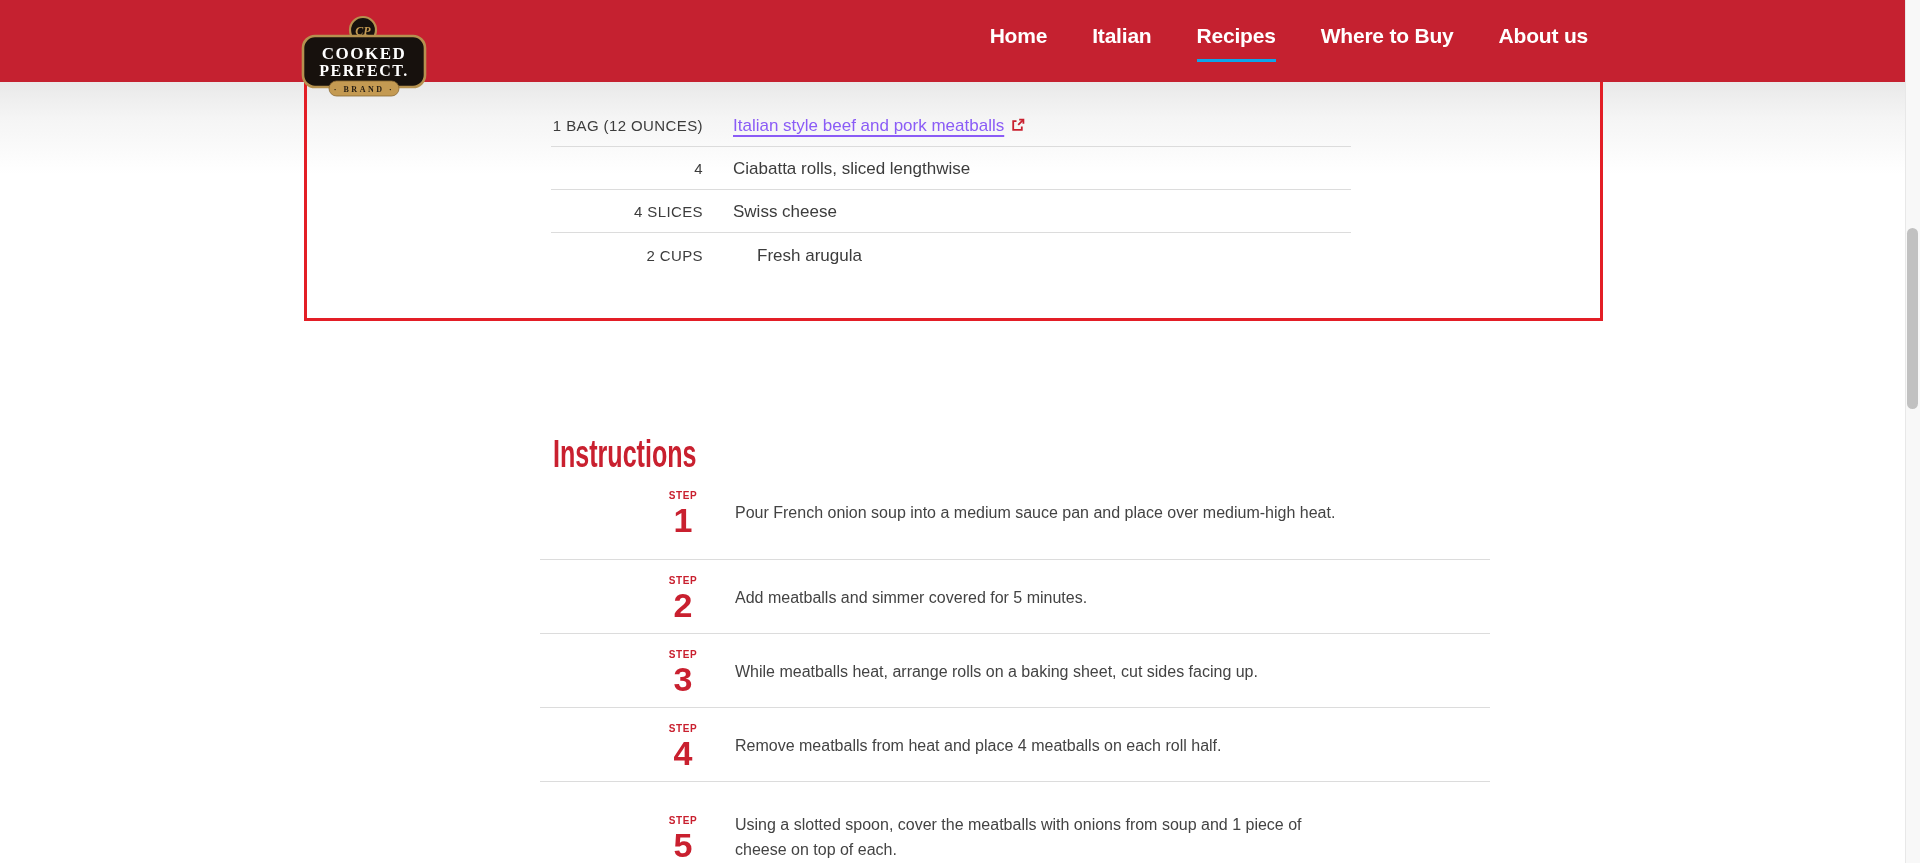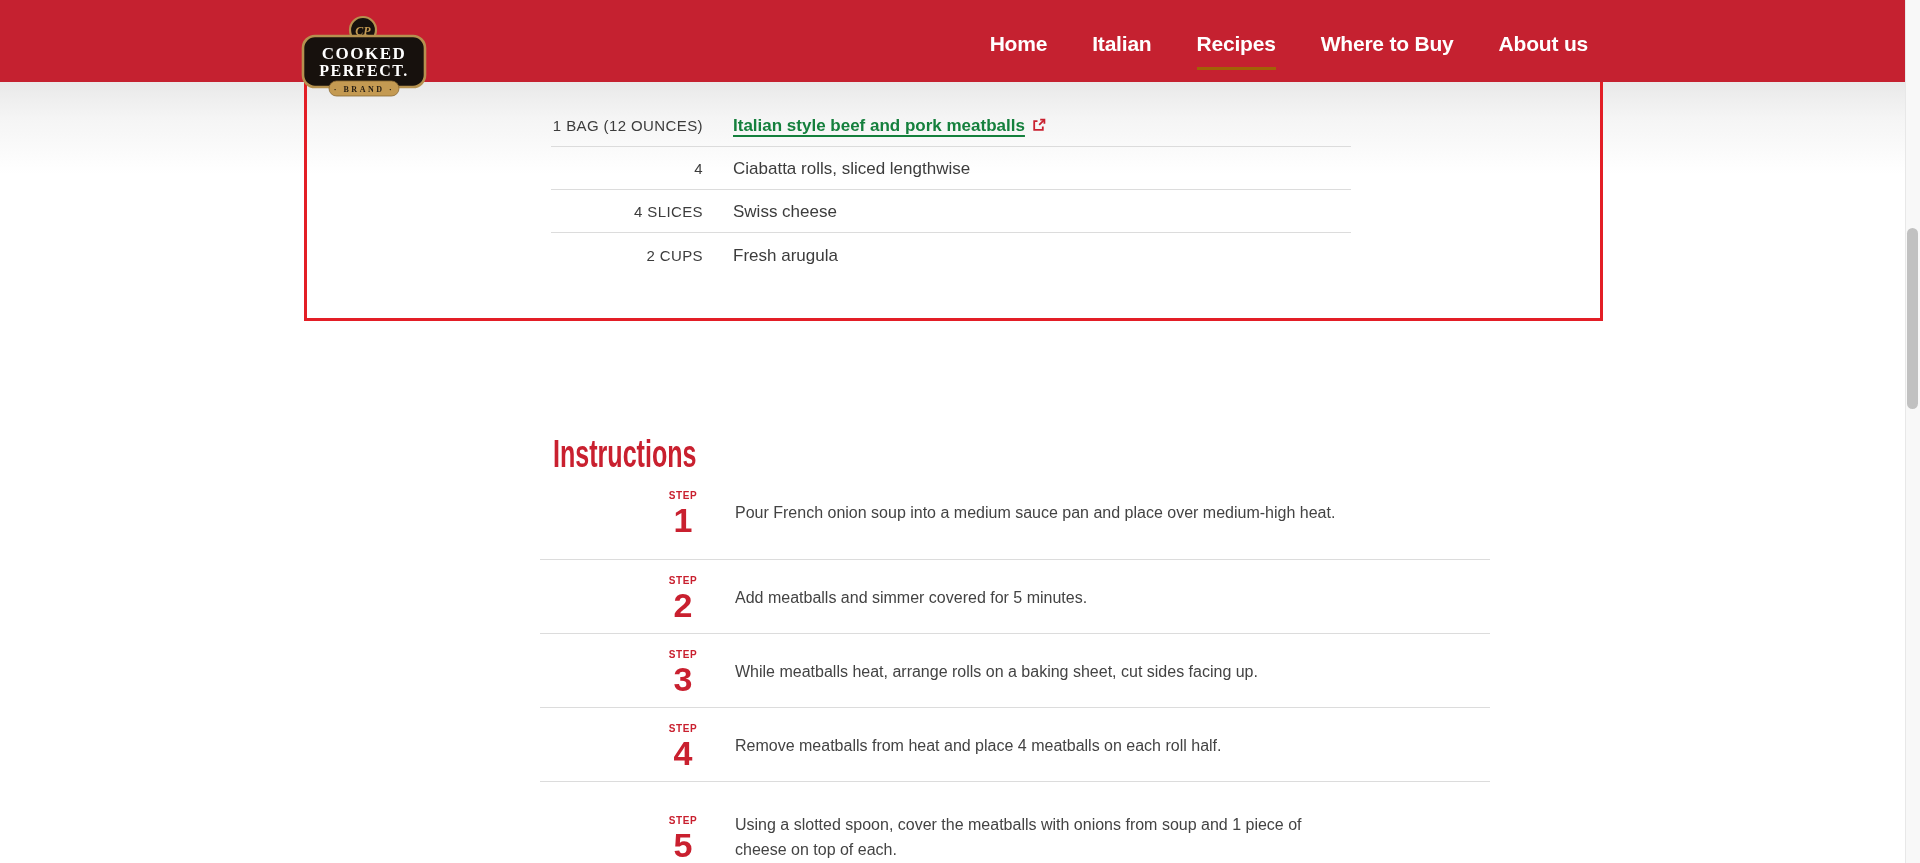--- a/index.html
+++ b/index.html
@@ -11,59 +11,59 @@
   }
   .stage{position:absolute;inset:0;width:1920px;height:863px;}
 
   
   .header{
     position:absolute;left:0;top:0;width:1905px;height:82px;
     background:#c52130;z-index:10;
   }
   .nav{
     position:absolute;top:0;right:332px;height:82px;
-    display:flex;gap:45px;align-items:flex-start;padding-top:33px;z-index:11;
+    display:flex;gap:45px;align-items:flex-start;padding-top:25px;z-index:11;
   }
   .nav-item{
     color:#ffffff;font-weight:700;font-size:21px;letter-spacing:-0.2px;
     line-height:22px;padding-bottom:12px;cursor:pointer;white-space:nowrap;
   }
-  .nav-item.active{border-bottom:3px solid #a16207;}
+  .nav-item.active{border-bottom:3px solid #0ea5e9;}
 
   
   .under-grad{
     position:absolute;left:0;top:82px;width:1905px;height:92px;z-index:0;
     background:linear-gradient(180deg,#e9e9e9 0%,#f5f5f5 40%,#ffffff 100%);
   }
 
   
   .logo{position:absolute;left:300px;top:3px;z-index:20;cursor:pointer;}
 
   
   .recipe-card{
     position:absolute;left:304px;top:-24px;width:1299px;height:345px;
     border:3px solid #e31e26;z-index:1;background:transparent;box-sizing:border-box;
   }
 
   
   .ingredients{position:absolute;left:0;top:104px;width:1549px;z-index:2;}
   .ing-row{position:relative;height:43px;display:flex;align-items:center;}
-  .ing-row:last-child{height:45px;}
+  .ing-row:last-child{height:45px;gap:24px;}
   .ing-row .ing-sep{
     position:absolute;left:551px;bottom:0;width:800px;height:1px;background:#dcdcdc;
   }
   .ing-row:last-child .ing-sep{display:none;}
   .ing-qty{
     width:703px;text-align:right;color:#3c3c3c;font-size:15px;letter-spacing:0.4px;
     white-space:nowrap;
   }
   .ing-name{margin-left:30px;color:#3c3c3c;font-size:17px;white-space:nowrap;}
   .ing-name .plain{color:#3c3c3c;}
   .ing-link{
-    color:#15803d;font-weight:700;text-decoration:underline;
+    color:#8b5cf6;font-weight:400;text-decoration:underline;
     text-decoration-thickness:2px;text-underline-offset:4px;cursor:pointer;
   }
   .ext-icon{vertical-align:-1px;margin-left:7px;}
 
   
   .instructions-title{
     position:absolute;left:553px;top:403px;z-index:2;
     color:#c9202f;font-weight:700;font-size:38px;line-height:38px;letter-spacing:0px;
     transform:scaleX(0.66);transform-origin:left center;white-space:nowrap;
   }

